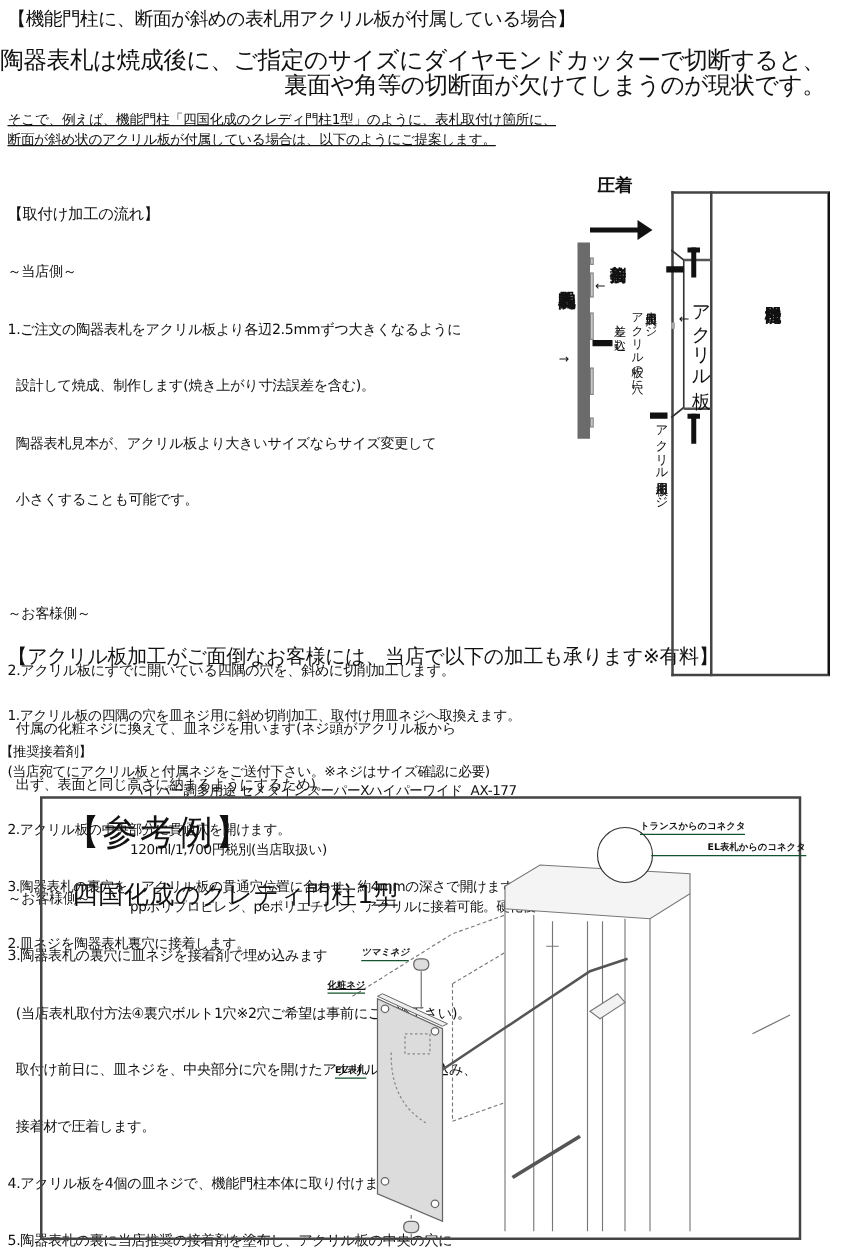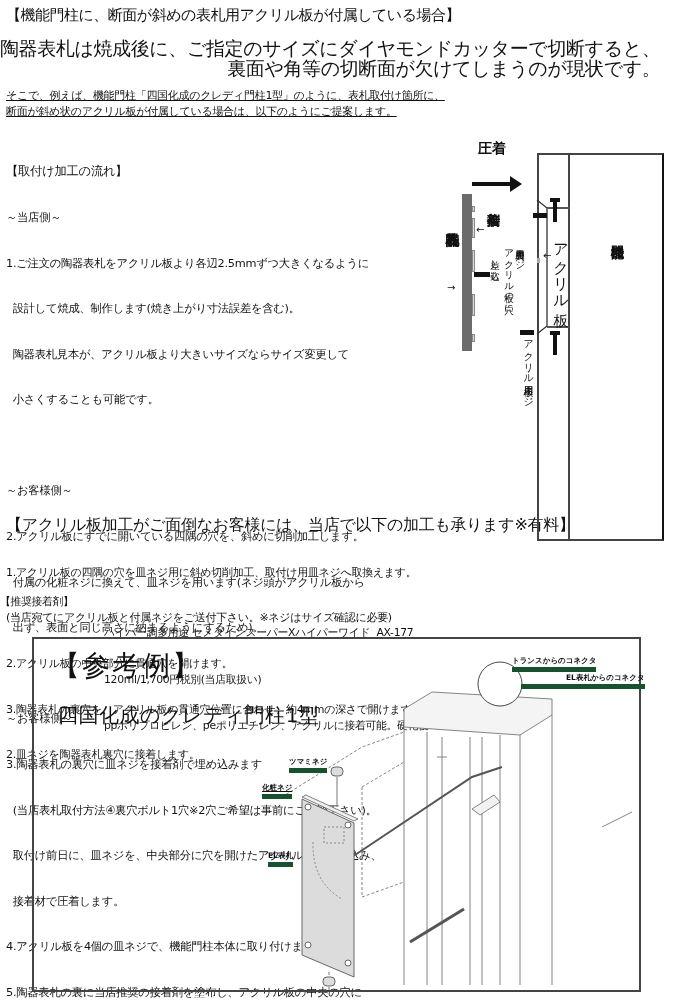--- a/index.html
+++ b/index.html
@@ -35,21 +35,21 @@
   .lbl-acryl { left: 552px; top: 233px; font-size: 15px; line-height: 17px; }
   .lbl-column { left: 609px; top: 235px; font-size: 13px; font-weight: bold; line-height: 17px; }
   .lbl-acryl-screw { left: 522px; top: 333px; font-size: 10px; line-height: 12px; }
   .screw { position: absolute; background: #111; }
   .arrow-small { position: absolute; font-size: 10px; line-height: 10px; }
 
   
   .frame { left: 32px; top: 637px; width: 609px; height: 355px; border: 2px solid #444; }
   .ref-title { left: 52px; top: 643px; font-size: 28px; line-height: 46px; letter-spacing: 2px; }
   .ref-sub { left: 58px; top: 703px; font-size: 20px; line-height: 24px; letter-spacing: 0.5px; }
-  .callout { position: absolute; font-size: 7.5px; white-space: nowrap; border-bottom: 5px solid #14532d; padding-bottom: 1px; font-weight: bold; }
+  .callout { position: absolute; font-size: 7.5px; white-space: nowrap; border-bottom: 1px solid #14532d; padding-bottom: 1px; font-weight: bold; }
   .drawing { position: absolute; left: 32px; top: 637px; }
 </style>
 </head>
 <body>
 
 <div class="abs title">【機能門柱に、断面が斜めの表札用アクリル板が付属している場合】</div>
 
 <div class="abs lead">
   <div>陶器表札は焼成後に、ご指定のサイズにダイヤモンドカッターで切断すると、</div>
   <div>裏面や角等の切断面が欠けてしまうのが現状です。</div>
@@ -194,15 +194,15 @@
   <g>
     <line x1="305" y1="170" x2="305" y2="140" stroke="#777"></line>
     <rect x="299" y="130" width="12" height="9" rx="4" fill="#ddd" stroke="#666"></rect>
     <line x1="297" y1="335" x2="297" y2="365" stroke="#777" stroke-dasharray="3,2"></line>
     <rect x="291" y="340" width="12" height="9" rx="4" fill="#ddd" stroke="#666"></rect>
   </g>
 </svg>
 
 <div class="callout" style="left:512px;top:656px;">トランスからのコネクタ</div>
 <div class="callout" style="left:521px;top:673px;padding-left:45px;">EL表札からのコネクタ</div>
-<div class="callout" style="left:289px;top:757px;">ツマミネジ</div>
+<div class="callout" style="left:289px;top:757px;font-style:italic;">ツマミネジ</div>
 <div class="callout" style="left:262px;top:783px;text-decoration:underline;">化粧ネジ</div>
 <div class="callout" style="left:268px;top:851px;">EL表札</div>
 
 </body></html>

